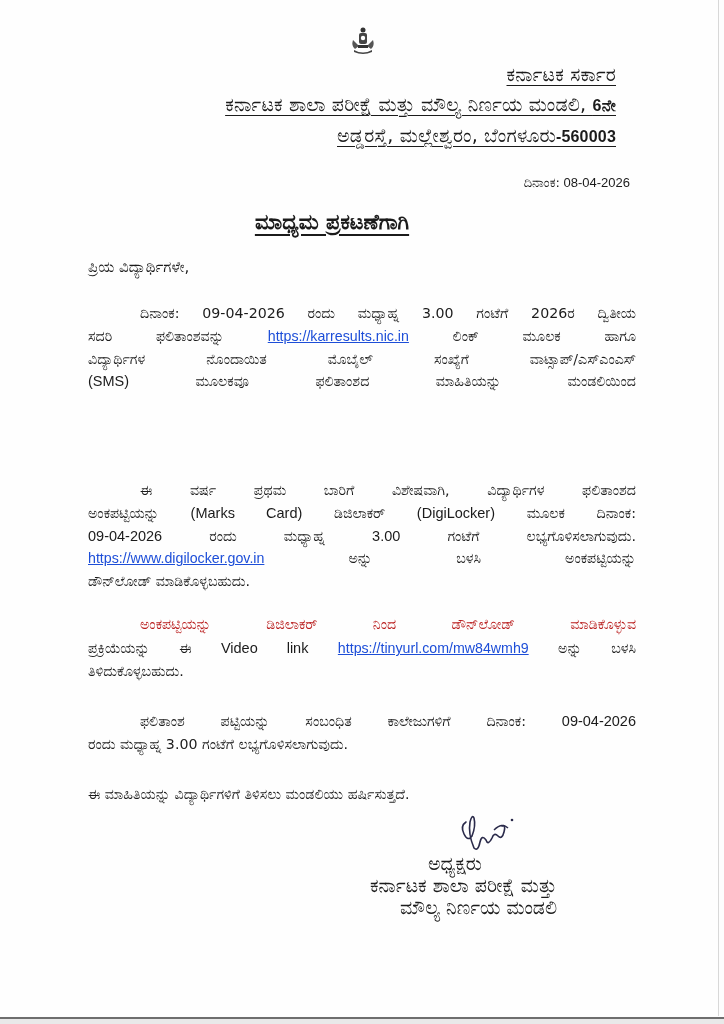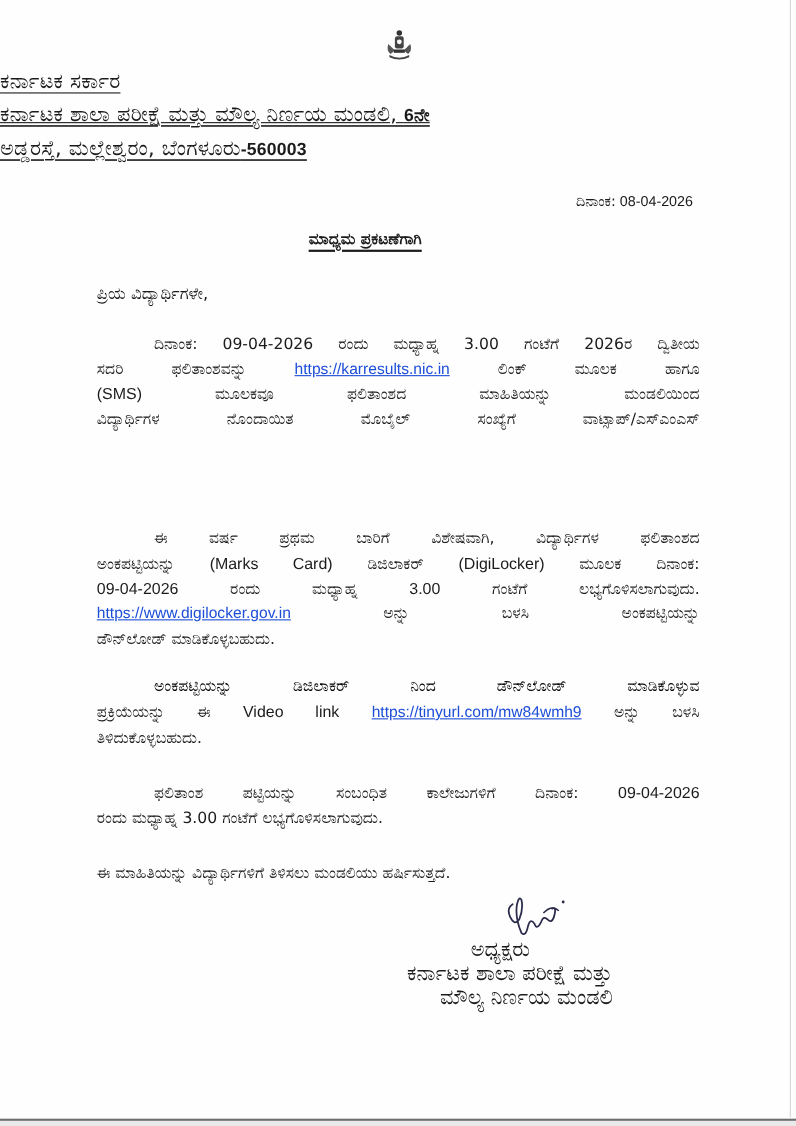--- a/index.html
+++ b/index.html
@@ -17,47 +17,47 @@
   .bottom-rule {
     position:absolute; left:0; top:1017px; width:724px; height:2px; background:#6e6e6e;
   }
   .bottom-strip {
     position:absolute; left:0; top:1019px; width:724px; height:5px; background:#e9e9e9;
   }
   .emblem {
     position:absolute; left:350px; top:26px; width:26px; height:30px;
   }
   .hdr {
-    position:absolute; left:0; width:616px; text-align:left;
+    position:absolute; left:0; width:616px; text-align:right;
     font-size:19px; letter-spacing:0.2px; white-space:nowrap;
   }
   .hdr span { text-decoration:underline; text-underline-offset:4px; text-decoration-thickness:1px; }
   .hdr .num { font-family:"Liberation Sans", sans-serif; font-weight:bold; font-size:16px; }
   .date {
     position:absolute; right:94px; top:175px; font-size:13px; white-space:nowrap;
     font-family:"Liberation Sans", sans-serif;
   }
   .date .kn { font-family:"DejaVu Sans", sans-serif; }
   .title {
     position:absolute; left:0; width:664px; top:210px; text-align:center;
-    font-size:14px; font-weight:bold; white-space:nowrap;
+    font-size:21px; font-weight:bold; white-space:nowrap;
   }
   .title span { text-decoration:underline; text-underline-offset:5px; text-decoration-thickness:2px; }
   .greet { position:absolute; left:88px; top:258px; font-size:15px; white-space:nowrap; }
   .para {
     position:absolute; left:88px; width:548px; font-size:14.2px; line-height:22.8px;
     text-align:justify;
   }
   .para .ind { display:inline-block; width:52px; }
   .para .en { font-family:"Liberation Sans", sans-serif; font-size:14.5px; }
   .para a { color:#1d4ed8; text-decoration:underline; font-family:"Liberation Sans", sans-serif; }
   .line { display:block; text-align:justify; text-align-last:justify; white-space:nowrap; }
   .line.last { text-align-last:left; }
   .faded-top { position:relative; overflow:hidden; height:20px; }
-  .faded-top .inner { position:relative; top:-4px; color:#000000; }
+  .faded-top .inner { position:relative; top:-4px; color:#b91c1c; }
   .closing { position:absolute; left:88px; top:786px; font-size:14.2px; white-space:nowrap; }
   .sig { position:absolute; left:458px; top:812px; width:62px; height:42px; }
   .sign-block { position:absolute; left:370px; top:852px; width:270px; font-size:19px; line-height:22px; }
   .sign-block div { white-space:nowrap; }
 </style>
 </head>
 <body>
 
 <div class="page"></div>
 <div class="bottom-rule"></div>
@@ -69,42 +69,42 @@
   <circle cx="13" cy="12" r="2.2" fill="#fff"></circle>
   <path d="M3 14 Q1 20 5 23 L9 20 Z" fill="#555"></path>
   <path d="M23 14 Q25 20 21 23 L17 20 Z" fill="#555"></path>
   <path d="M4 24 Q13 29 22 24 L22 26 Q13 30 4 26 Z" fill="#444"></path>
   <rect x="8" y="19" width="10" height="3" fill="#333"></rect>
 </svg>
 
 <div class="hdr" style="top:63px;">
   <span>ಕರ್ನಾಟಕ ಸರ್ಕಾರ</span>
 </div>
-<div class="hdr" style="top:93px;text-decoration:underline;">
+<div class="hdr" style="top:93px;">
   <span><span>ಕರ್ನಾಟಕ ಶಾಲಾ ಪರೀಕ್ಷೆ ಮತ್ತು ಮೌಲ್ಯ ನಿರ್ಣಯ ಮಂಡಲಿ, </span><span class="num">6ನೇ</span></span>
 </div>
 <div class="hdr" style="top:124px;">
   <span><span>ಅಡ್ಡರಸ್ತೆ, ಮಲ್ಲೇಶ್ವರಂ, ಬೆಂಗಳೂರು</span><span class="num">-560003</span></span>
 </div>
 
 <div class="date">
   <span class="kn">ದಿನಾಂಕ:</span><span> 08-04-2026</span>
 </div>
 
 <div class="title">
   <span>ಮಾಧ್ಯಮ ಪ್ರಕಟಣೆಗಾಗಿ</span>
 </div>
 
 <div class="greet">ಪ್ರಿಯ ವಿದ್ಯಾರ್ಥಿಗಳೇ,</div>
 
 <div class="para" style="top:302px;">
   <span class="line"><span class="ind"></span><span>ದಿನಾಂಕ: 09-04-2026 ರಂದು ಮಧ್ಯಾಹ್ನ 3.00 ಗಂಟೆಗೆ 2026ರ ದ್ವಿತೀಯ</span></span>
   <span class="line"><span>ಸದರಿ ಫಲಿತಾಂಶವನ್ನು</span> <a>https://karresults.nic.in</a> <span>ಲಿಂಕ್ ಮೂಲಕ ಹಾಗೂ</span></span>
+  <span class="line">ವಿದ್ಯಾರ್ಥಿಗಳ ನೊಂದಾಯಿತ ಮೊಬೈಲ್ ಸಂಖ್ಯೆಗೆ ವಾಟ್ಸಾಪ್/ಎಸ್ಎಂಎಸ್</span>
   <span class="line"><span class="en">(SMS)</span> <span>ಮೂಲಕವೂ ಫಲಿತಾಂಶದ ಮಾಹಿತಿಯನ್ನು ಮಂಡಲಿಯಿಂದ</span></span>
-  <span class="line">ವಿದ್ಯಾರ್ಥಿಗಳ ನೊಂದಾಯಿತ ಮೊಬೈಲ್ ಸಂಖ್ಯೆಗೆ ವಾಟ್ಸಾಪ್/ಎಸ್ಎಂಎಸ್</span>
 </div>
 
 <div class="para" style="top:479px;">
   <span class="line"><span class="ind"></span><span>ಈ ವರ್ಷ ಪ್ರಥಮ ಬಾರಿಗೆ ವಿಶೇಷವಾಗಿ, ವಿದ್ಯಾರ್ಥಿಗಳ ಫಲಿತಾಂಶದ</span></span>
   <span class="line"><span>ಅಂಕಪಟ್ಟಿಯನ್ನು</span> <span class="en">(Marks Card)</span> <span>ಡಿಜಿಲಾಕರ್</span> <span class="en">(DigiLocker)</span> <span>ಮೂಲಕ ದಿನಾಂಕ:</span></span>
   <span class="line"><span class="en">09-04-2026</span> <span>ರಂದು ಮಧ್ಯಾಹ್ನ</span> <span class="en">3.00</span> <span>ಗಂಟೆಗೆ ಲಭ್ಯಗೊಳಿಸಲಾಗುವುದು.</span></span>
   <span class="line"><a>https://www.digilocker.gov.in</a> <span>ಅನ್ನು ಬಳಸಿ ಅಂಕಪಟ್ಟಿಯನ್ನು</span></span>
   <span class="line last">ಡೌನ್‌ಲೋಡ್ ಮಾಡಿಕೊಳ್ಳಬಹುದು.</span>
 </div>
 

